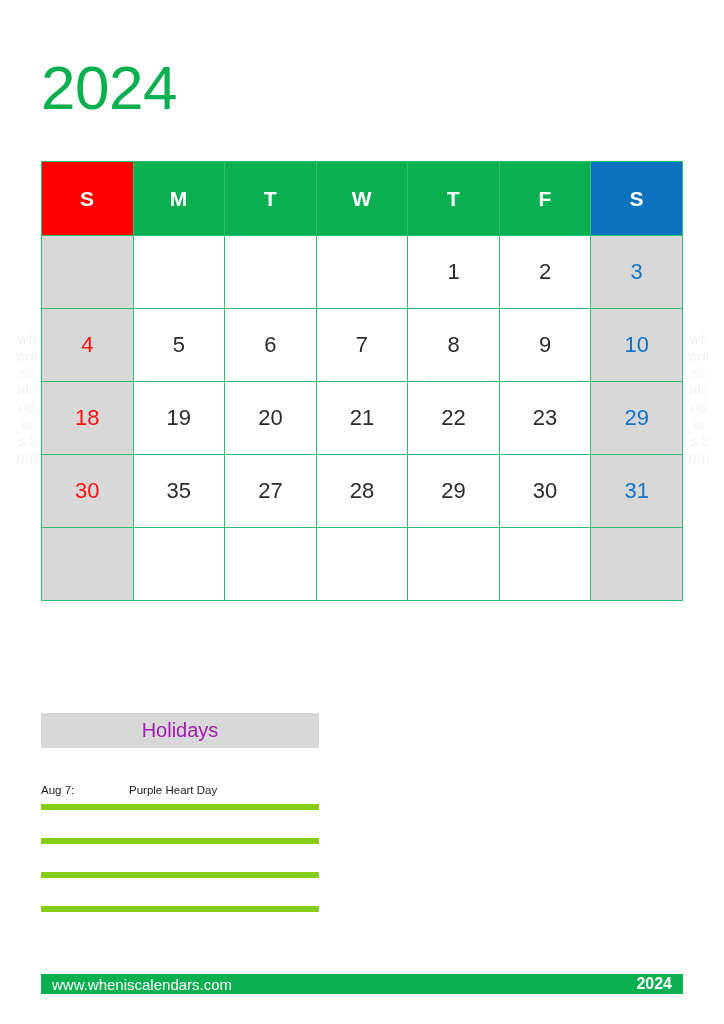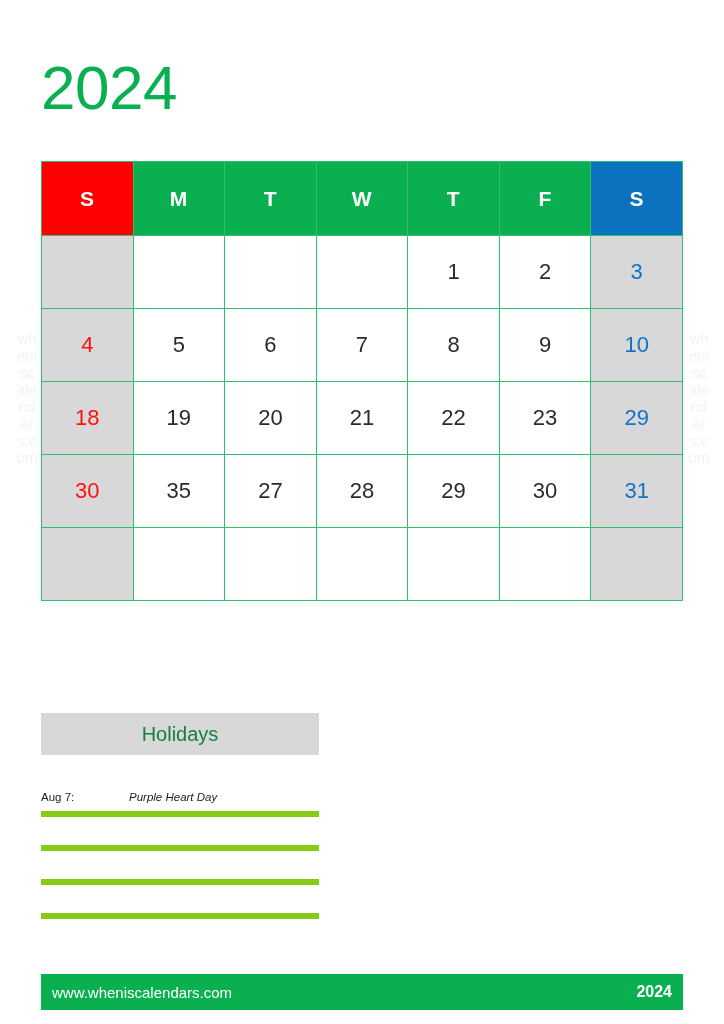--- a/index.html
+++ b/index.html
@@ -96,54 +96,54 @@
     position: absolute;
     left: 41px;
     top: 713px;
     width: 642px;
     display: flex;
     justify-content: space-between;
   }
   .section { width: 278px; }
 
   .section-header {
-    height: 42px;
+    height: 35px;
     background: #d8d8d8;
     display: flex;
     align-items: center;
     justify-content: center;
-    color: #15803d;
+    color: #a21caf;
     font-size: 20px;
   }
 
   .section-lines {
     margin-top: 28px;
   }
   .line-row {
     height: 34px;
     border-bottom: 6px solid #84cc16;
     display: flex;
     align-items: center;
     font-size: 11.5px;
     color: #1d1d1d;
   }
   .line-row .ev-date {
     width: 88px;
     flex: 0 0 88px;
     font-weight: 400;
   }
-  .line-row .ev-name { flex: 1; font-style: italic; }
+  .line-row .ev-name { flex: 1; }
 
   
   .footer {
     position: absolute;
     left: 41px;
     top: 974px;
     width: 642px;
-    height: 36px;
+    height: 20px;
     background: #0ab04f;
     display: flex;
     align-items: center;
     justify-content: space-between;
     padding: 0 11px;
     color: #ffffff;
   }
   .footer-url  { font-size: 15px; }
   .footer-year { font-size: 16px; font-weight: bold; }
 </style>

